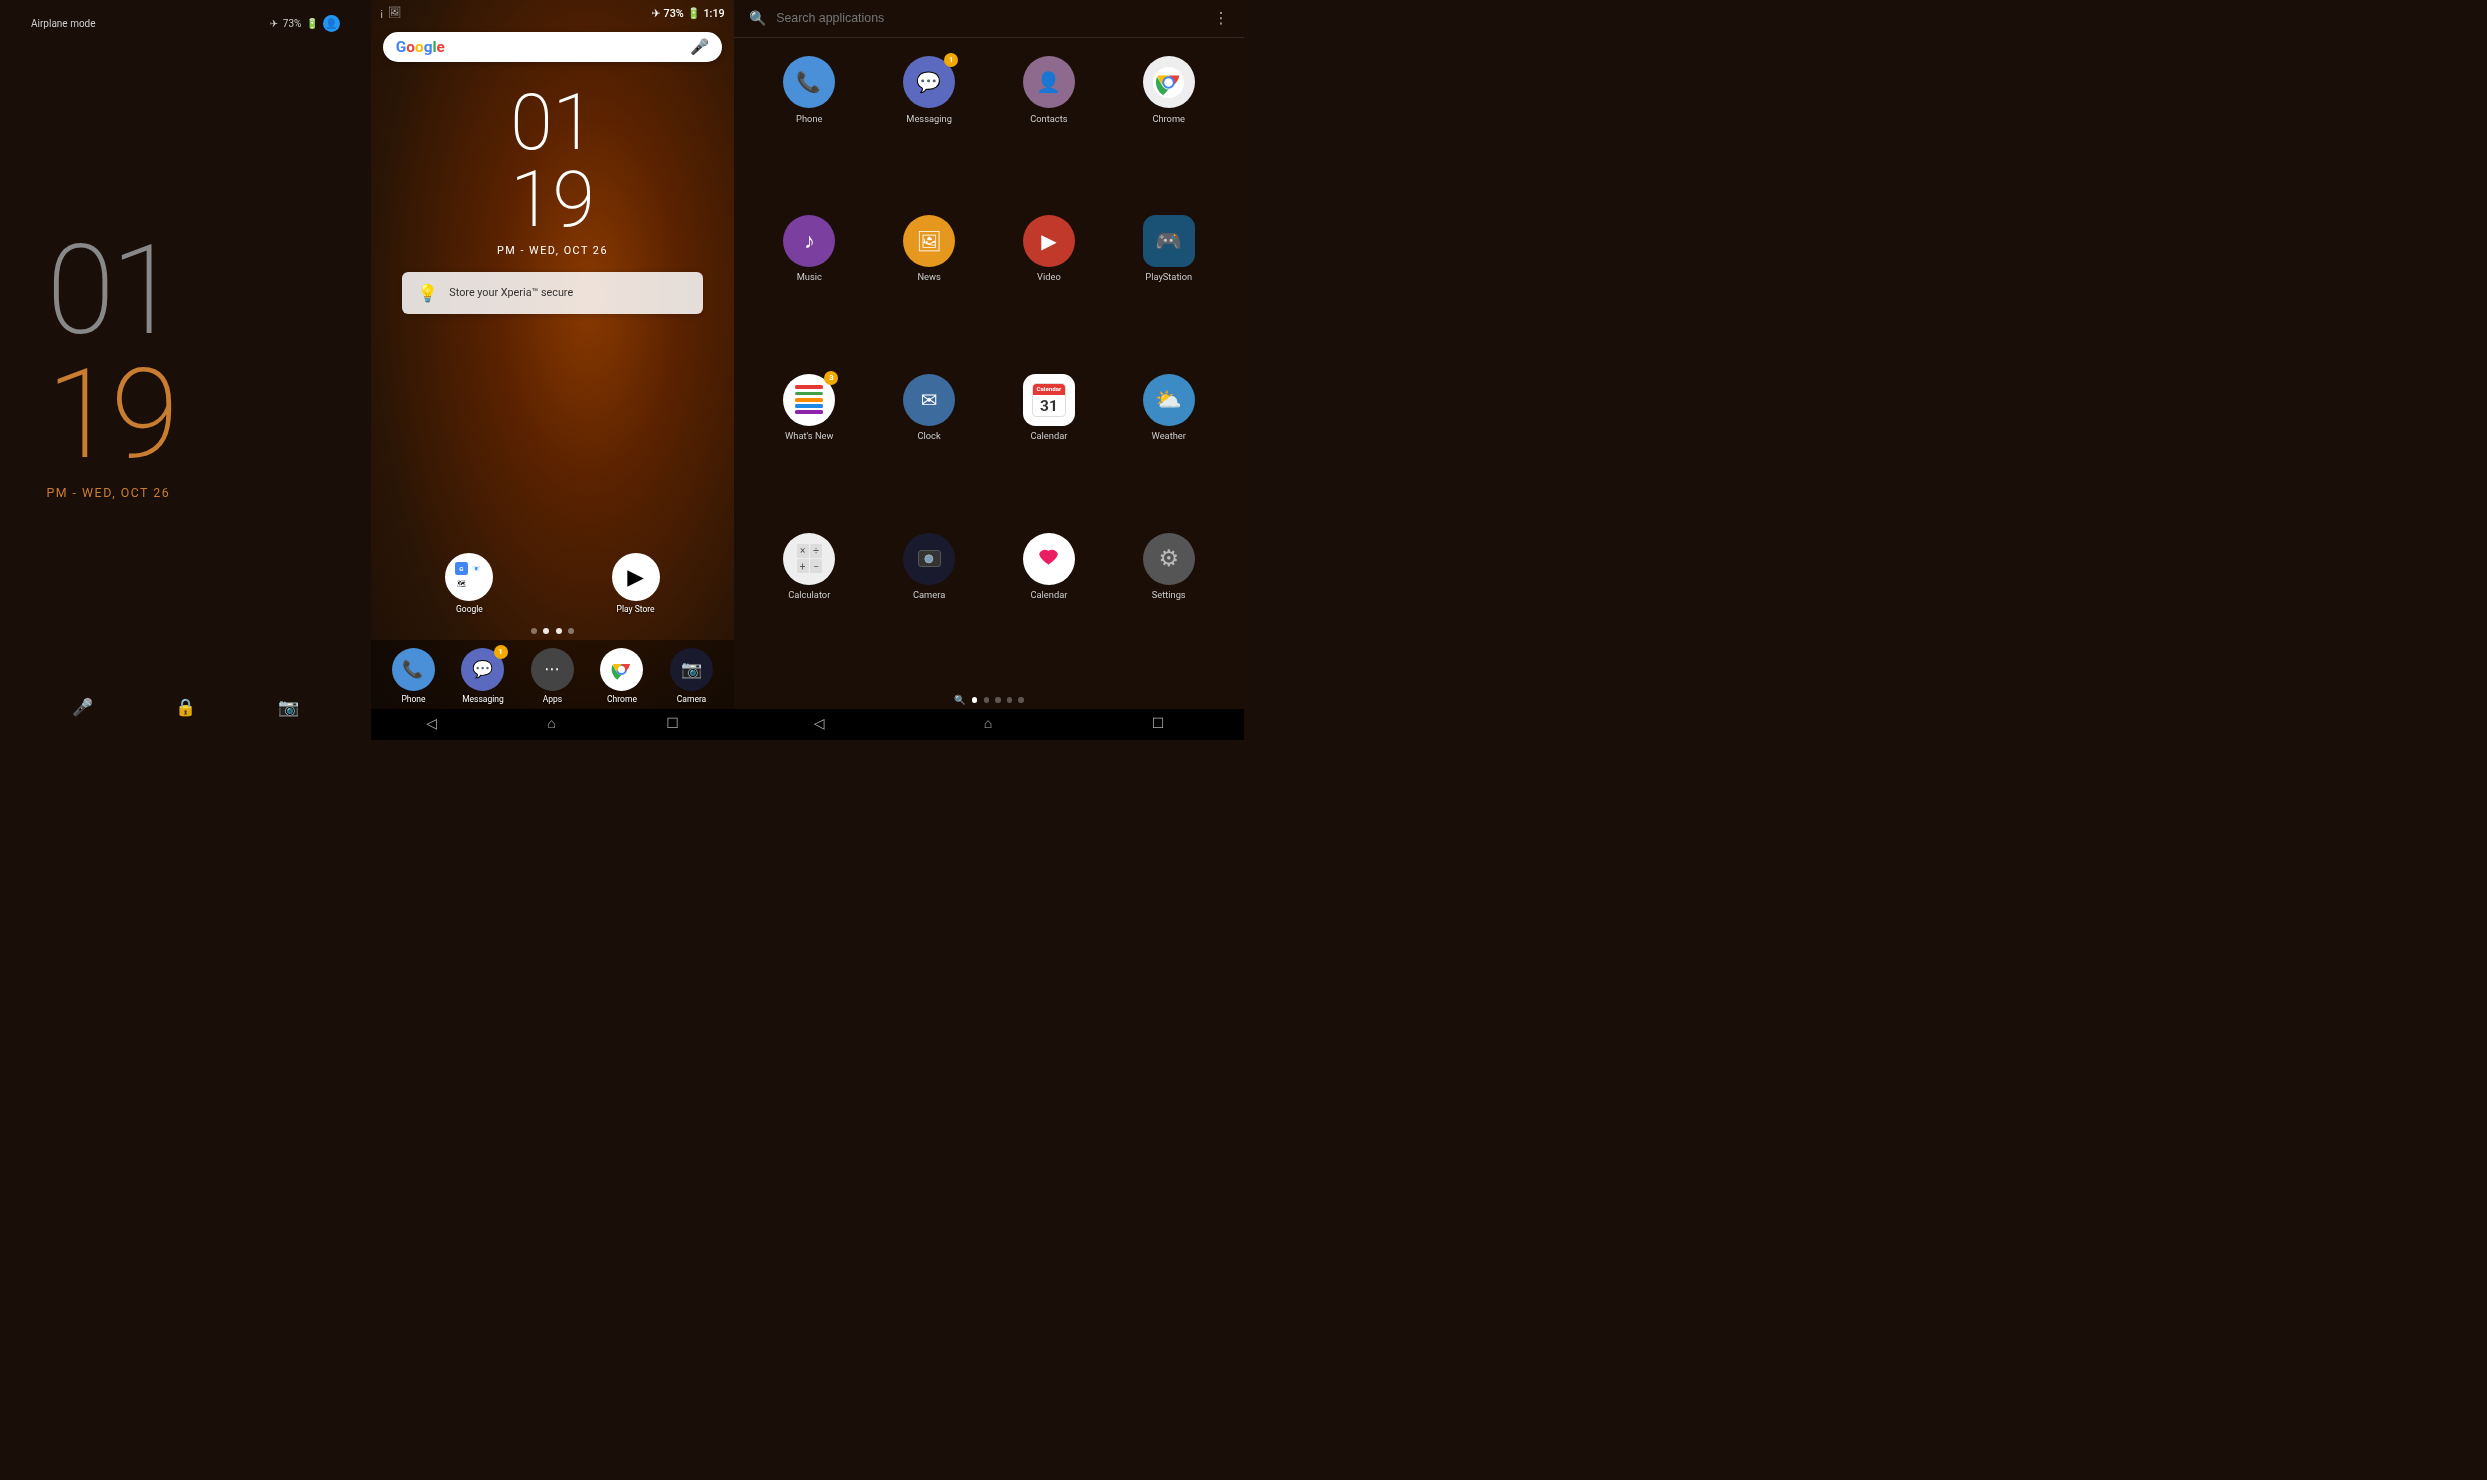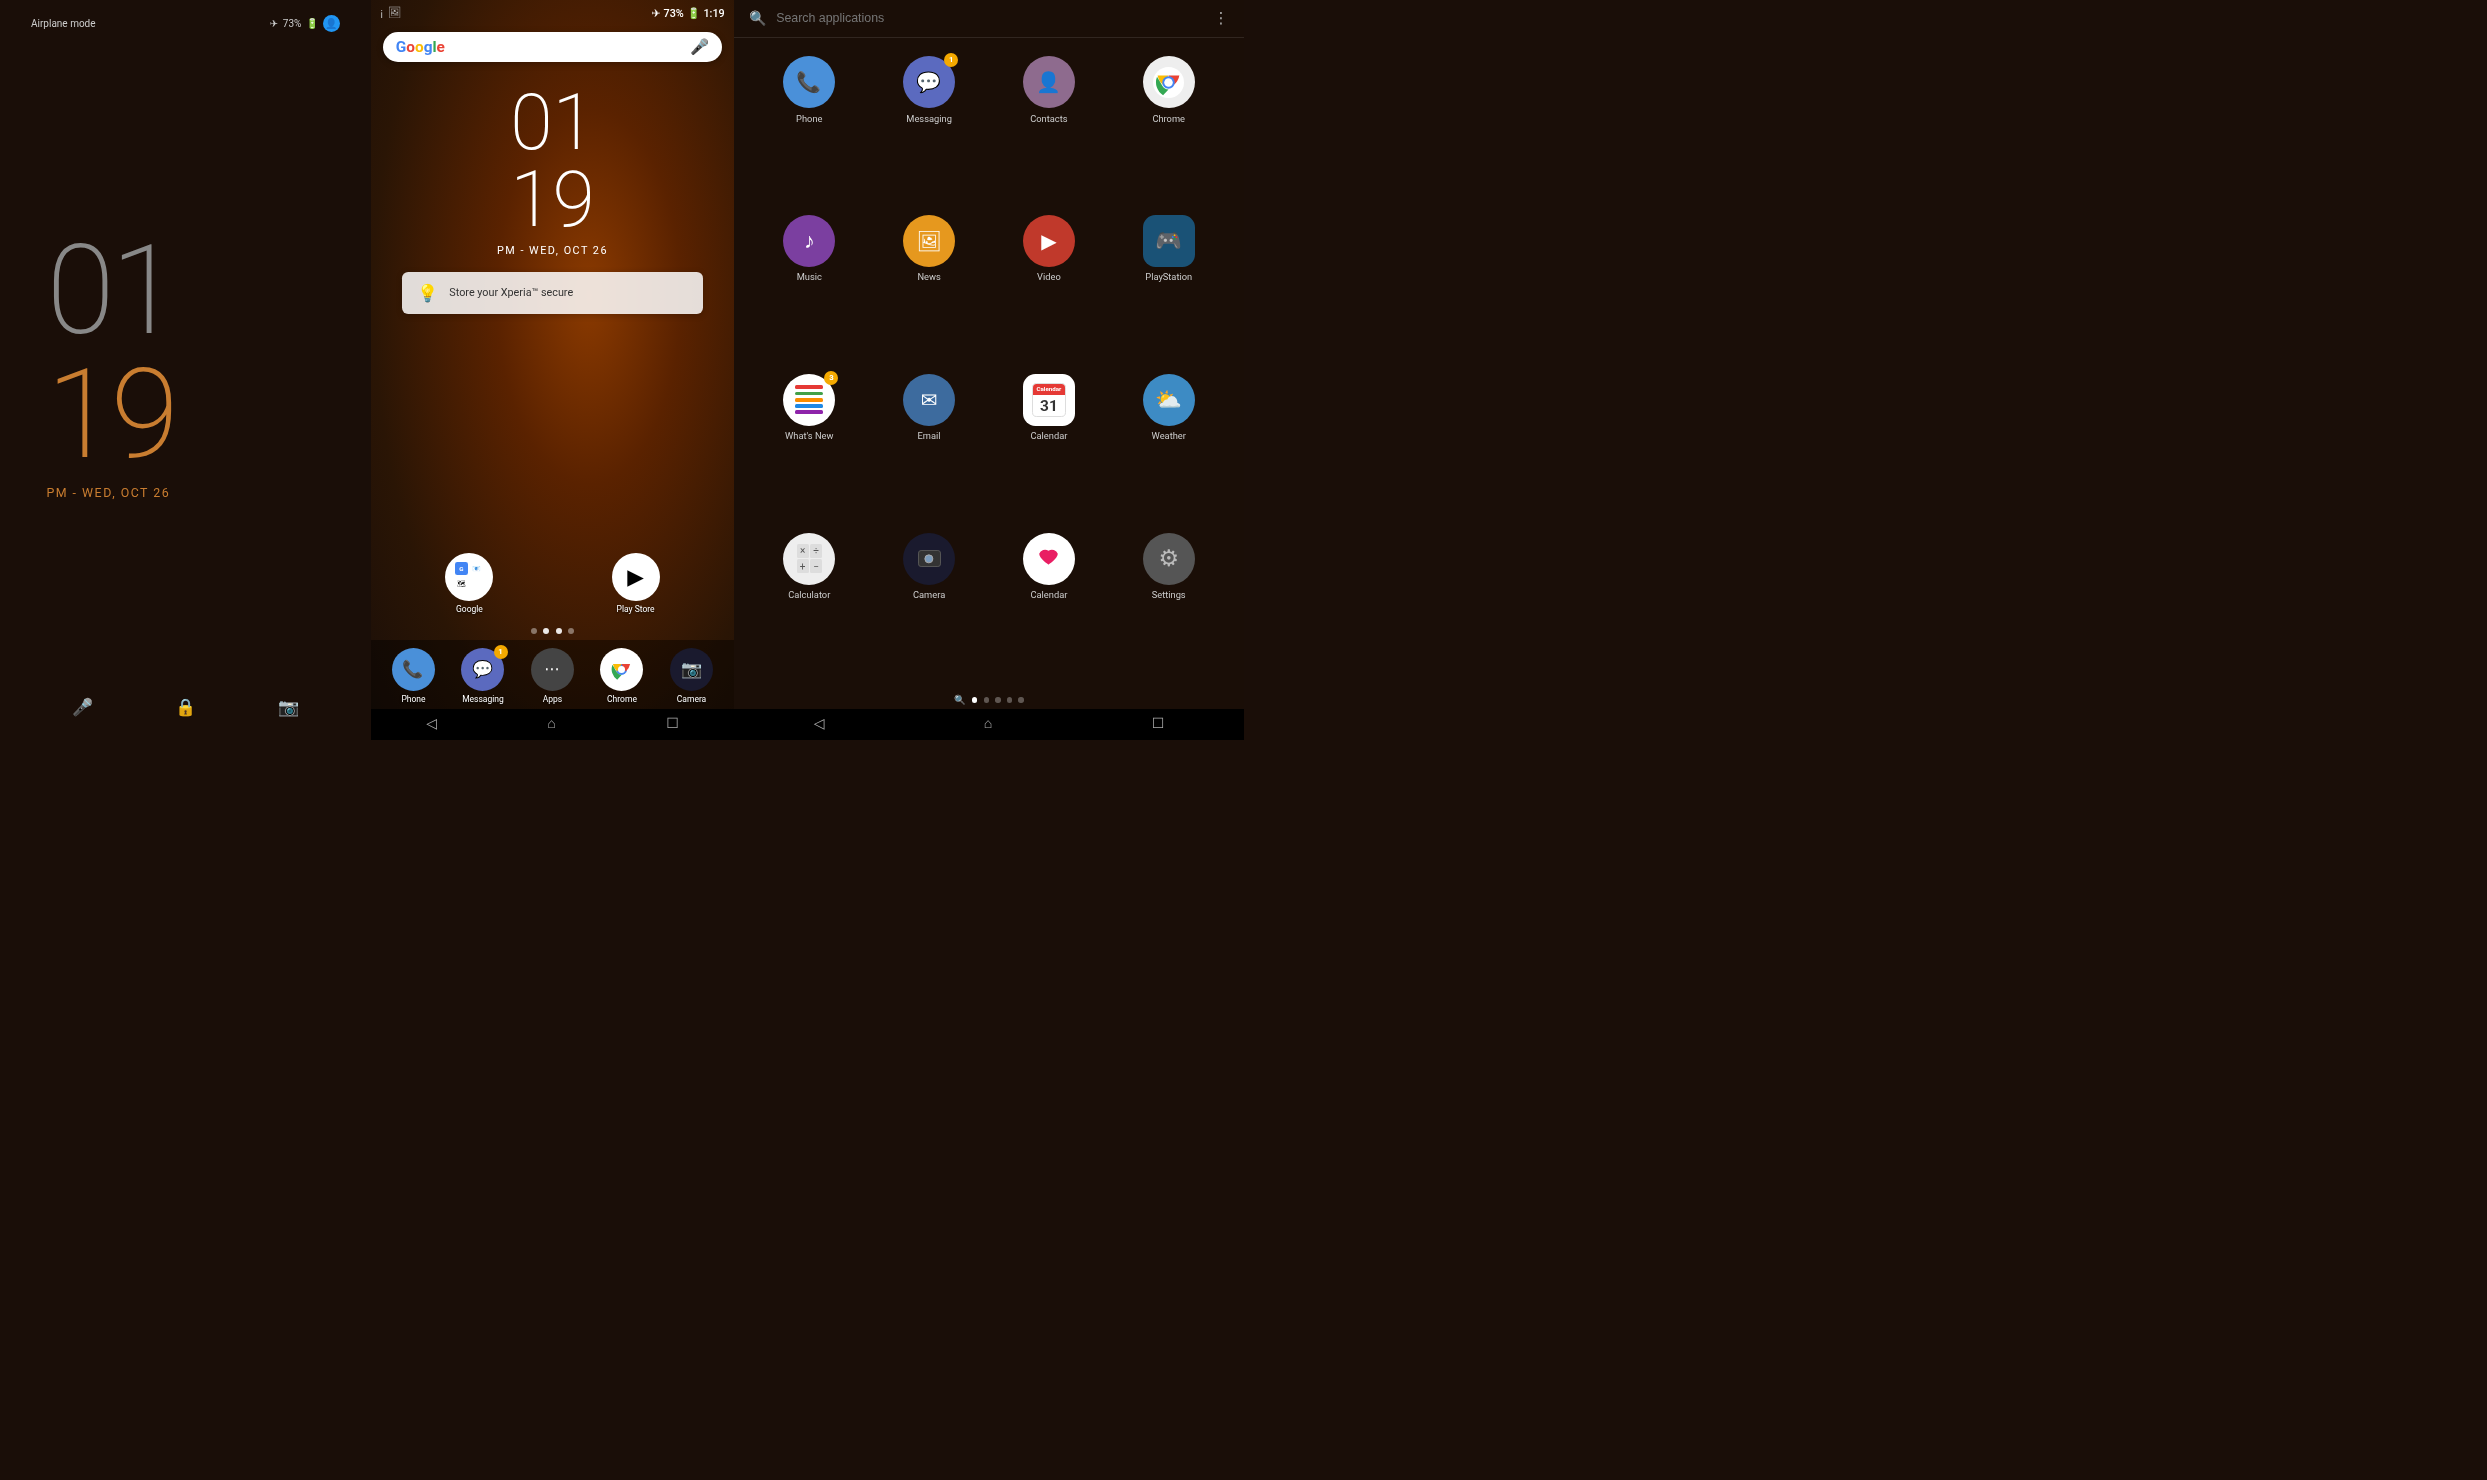--- a/index.html
+++ b/index.html
@@ -548,21 +548,21 @@
       <div style="height:3.9px;background:#8E24AA;border-radius:1.5px;width:28px;"></div>
     </div>
           <div class="badge">3</div>
         </div>
         <span class="app-label">What's New</span>
       </div>
       <div class="grid-item">
         <div class="icon-wrap" style="background: rgb(61, 107, 158); color: rgb(51, 51, 51);">
           <span style="font-size:20px;color:#fff;">✉</span>
         </div>
-        <span class="app-label">Email</span>
+        <span class="app-label">Clock</span>
       </div>
       <div class="grid-item">
         <div class="icon-wrap square" style="background: rgb(255, 255, 255); color: rgb(51, 51, 51);">
           <div style="width:34px;height:34px;border-radius:4.6px;overflow:hidden;border:0.8px solid #ddd;">
       <div style="background:#E53935;height:10.8px;display:flex;align-items:center;justify-content:center;color:#fff;font-size:6.2px;font-weight:bold;">Calendar</div>
       <div style="display:flex;align-items:center;justify-content:center;height:23px;font-size:15.4px;font-weight:bold;color:#333;">31</div>
     </div>
         </div>
         <span class="app-label">Calendar</span>
       </div>

